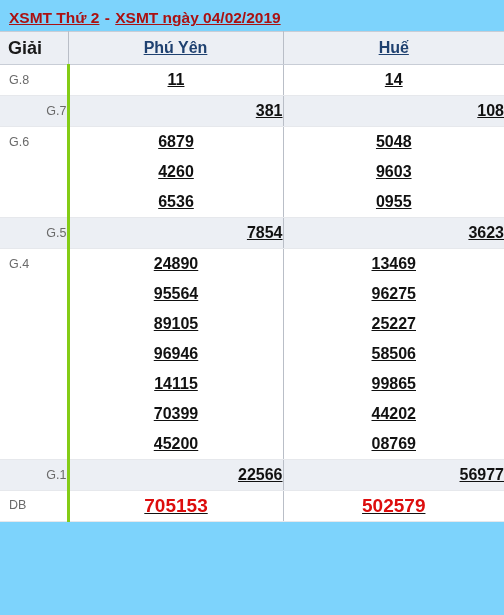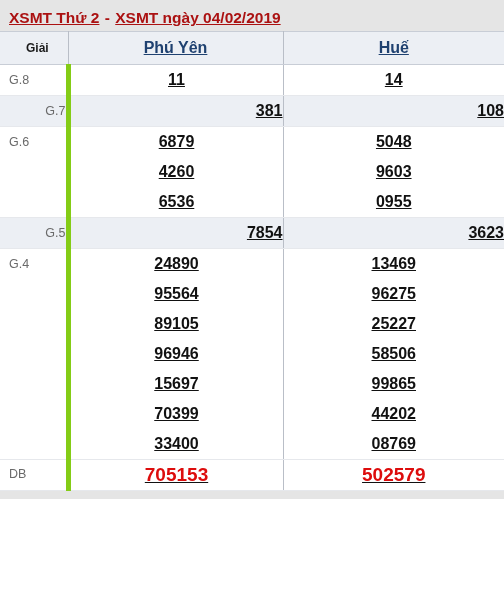--- a/index.html
+++ b/index.html
@@ -9,23 +9,23 @@
   }
   body {
     width: 504px;
     height: 615px;
     font-family: "Liberation Sans", sans-serif;
     -webkit-font-smoothing: antialiased;
     overflow: hidden;
   }
   .page {
     width: 504px;
-    height: 499px;
+    height: 615px;
     position: relative;
-    background: #e5e5e5;
+    background: #7dd3fc;
     box-sizing: border-box;
   }
 
   
   .title-bar {
     padding: 9px 0 6px 9px;
     height: 31px;
     box-sizing: border-box;
     white-space: nowrap;
   }
@@ -58,23 +58,23 @@
 
   thead th {
     background: #eceff4;
     height: 32px;
     padding: 0;
     vertical-align: middle;
     border-bottom: 1px solid #c8cdd6;
   }
   th.head-prize {
     text-align: left;
-    padding-left: 26px;
+    padding-left: 8px;
     color: #1a1a1a;
-    font-size: 12px;
+    font-size: 18px;
     font-weight: bold;
     border-right: 1px solid #b9bec7;
   }
   th.head-prov {
     text-align: center;
   }
   th.head-prov.divider { border-right: 1px solid #b9bec7; }
   .prov-link {
     color: #1f4170;
     font-size: 16px;
@@ -89,21 +89,21 @@
     padding: 0;
     vertical-align: top;
     border-bottom: 1px solid #e6e8ec;
   }
   td.prize-label {
     color: #6a6a6a;
     font-size: 12.5px;
     font-weight: normal;
     text-align: left;
     padding: 8px 0 0 9px;
-    border-right: 5px solid #84cc16;
+    border-right: 3px solid #84cc16;
     line-height: 14px;
     margin-left: 24px;
   }
   td.nums {
     text-align: center;
     color: #111111;
     font-size: 16px;
     font-weight: bold;
     padding: 0;
     text-decoration: underline;
@@ -188,34 +188,43 @@
             <span class="num-line">3623</span>
           </td>
         </tr>
         <tr class="plain">
           <td class="prize-label">G.4</td>
           <td class="nums divider">
             <span class="num-line">24890</span>
             <span class="num-line">95564</span>
             <span class="num-line">89105</span>
             <span class="num-line">96946</span>
-            <span class="num-line">15697</span>
+            <span class="num-line">14115</span>
             <span class="num-line">70399</span>
-            <span class="num-line">33400</span>
+            <span class="num-line">45200</span>
           </td>
           <td class="nums">
             <span class="num-line">13469</span>
             <span class="num-line">96275</span>
             <span class="num-line">25227</span>
             <span class="num-line">58506</span>
             <span class="num-line">99865</span>
             <span class="num-line">44202</span>
             <span class="num-line">08769</span>
           </td>
         </tr>
+        <tr class="shaded">
+          <td class="prize-label">G.1</td>
+          <td class="nums divider">
+            <span class="num-line">22566</span>
+          </td>
+          <td class="nums">
+            <span class="num-line">56977</span>
+          </td>
+        </tr>
         <tr class="plain db">
           <td class="prize-label">DB</td>
           <td class="nums divider">
             <span class="num-line">705153</span>
           </td>
           <td class="nums">
             <span class="num-line">502579</span>
           </td>
         </tr>
       </tbody>

